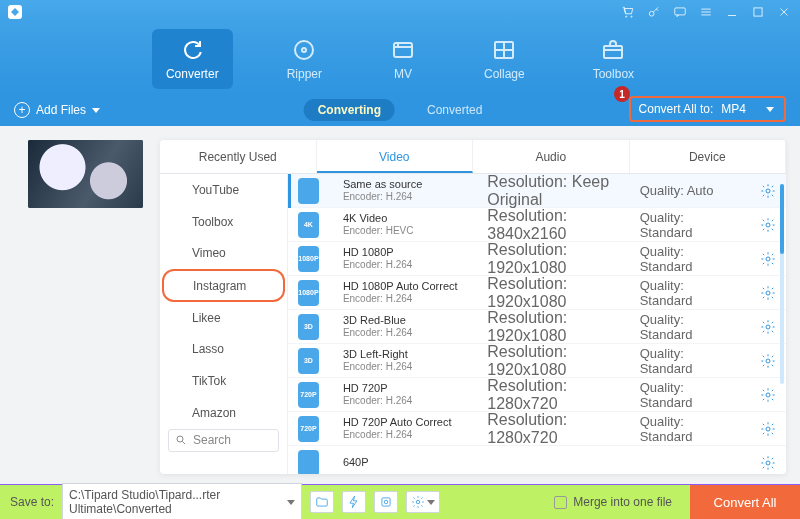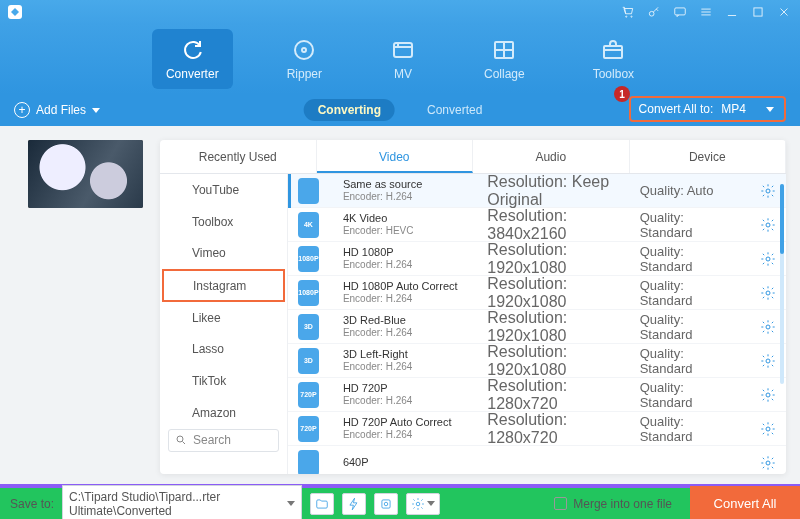--- a/index.html
+++ b/index.html
@@ -29,38 +29,38 @@
 .content{position:relative;height:358px;background:#f1f3f5;}
 .thumb{position:absolute;left:28px;top:14px;width:115px;height:68px;background:#333;border-radius:2px;overflow:hidden;}
 .thumb:before{content:"";position:absolute;inset:0;background:radial-gradient(circle at 30% 40%,#eef 0 25%,transparent 26%),radial-gradient(circle at 70% 60%,#ccd 0 20%,transparent 21%),linear-gradient(120deg,#1a2a3a,#4a5a6a 60%,#2a3a4a);}
 .panel{position:absolute;left:160px;top:14px;right:14px;bottom:10px;background:#fff;border-radius:4px;box-shadow:0 1px 6px rgba(0,0,0,.08);display:flex;flex-direction:column;}
 .cat-tabs{display:flex;height:34px;border-bottom:1px solid #e4e7ec;}
 .cat-tabs .ct{flex:1;text-align:center;line-height:34px;color:#555;cursor:pointer;border-right:1px solid #eef0f3;}
 .cat-tabs .ct.active{color:#2f95e0;border-bottom:2px solid #2f95e0;background:#fff;}
 .panel-body{flex:1;display:flex;min-height:0;}
 .sidebar{width:128px;border-right:1px solid #eef0f3;display:flex;flex-direction:column;overflow-y:auto;}
 .sidebar .sitem{height:36px;display:flex;align-items:center;padding-left:29px;color:#555;cursor:pointer;border-left:3px solid transparent;position:relative;}
-.sidebar .sitem.highlight{border:2px solid #f26a3b;border-radius:0;margin:0 2px;}
+.sidebar .sitem.highlight{border:2px solid #f26a3b;border-radius:12px;margin:0 2px;}
 .sidebar .search{margin:auto 8px 22px;height:26px;border:1px solid #dfe3e8;border-radius:3px;display:flex;align-items:center;padding:0 6px;color:#888;gap:6px;}
 .sidebar .search svg{width:12px;height:12px;stroke:#888;fill:none;stroke-width:2;}
 .formats{flex:1;overflow-y:auto;position:relative;}
 .frow{display:flex;align-items:center;height:34px;padding:0 10px;border-bottom:1px solid #f2f4f7;gap:24px;}
 .frow.active{background:#f3f9ff;}
 .frow.active:before{content:"";position:absolute;left:0;width:3px;height:34px;background:#2f95e0;}
 .ficon{width:26px;height:26px;border-radius:4px;background:#4aa7ea;display:flex;align-items:center;justify-content:center;font-size:7px;font-weight:bold;color:#fff;line-height:1;}
 .ftitle{width:150px;display:flex;flex-direction:column;line-height:1.2;}
 .ftitle .fn{color:#333;font-size:11px;}
 .ftitle .fe{color:#888;font-size:10px;}
 .fres{width:160px;color:#666;font-size:16px;}
 .fqual{width:120px;color:#666;font-size:13px;}
 .fgear{width:16px;height:16px;margin-left:auto;}
 .fgear svg{width:16px;height:16px;stroke:#2f95e0;fill:none;stroke-width:1.5;}
 .scroll-blue{position:absolute;right:2px;top:10px;width:4px;height:200px;background:#cfe8fb;border-radius:2px;}
 .scroll-blue:before{content:"";position:absolute;top:0;left:0;right:0;height:70px;background:#3fa1e6;border-radius:2px;}
-.bottombar{position:absolute;left:0;right:0;bottom:0;height:35px;background:#22c55e;border-top:4px solid #8b5cf6;display:flex;align-items:center;padding:0 10px;gap:8px;}
+.bottombar{position:absolute;left:0;right:0;bottom:0;height:35px;background:#bef264;border-top:1px solid #8b5cf6;display:flex;align-items:center;padding:0 10px;gap:8px;}
 .bottombar .lbl{color:#555;}
 .bottombar .pathbox{width:240px;height:38px;border:1px solid #d0d5dd;background:#fff;display:flex;align-items:center;padding:0 6px;color:#555;font-size:11px;}
 .bottombar .pathbox .caretd{border-top-color:#777;margin-left:auto;}
 .bottombar .bicon{width:24px;height:22px;border:1px solid #d0d5dd;background:#fff;display:flex;align-items:center;justify-content:center;border-radius:2px;}
 .bottombar .bicon svg{width:14px;height:14px;stroke:#3fa1e6;fill:none;stroke-width:1.5;}
 .bottombar .bicon.dd{width:34px;gap:2px;}
 .bottombar .bicon .caretd{border-top-color:#777;}
 .bottombar .merge{margin-left:auto;display:flex;align-items:center;gap:6px;color:#555;}
 .bottombar .merge .chk{width:13px;height:13px;border:1px solid #999;border-radius:2px;}
 .convert-btn{width:110px;height:35px;background:#f26a3b;color:#fff;display:flex;align-items:center;justify-content:center;font-size:13px;margin:-1px -10px -1px 10px;cursor:pointer;}

